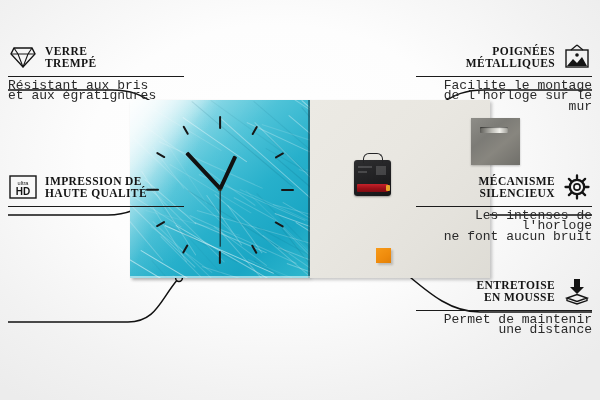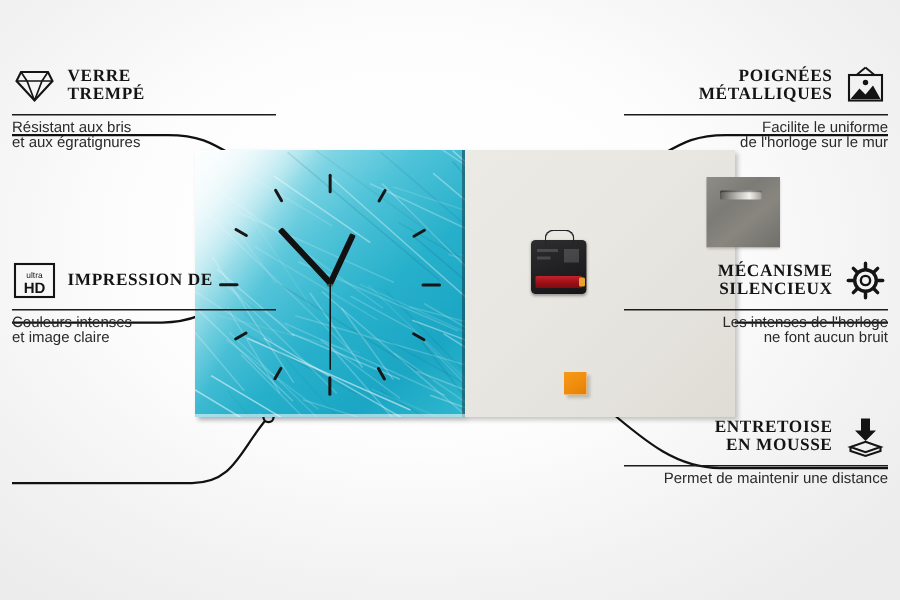--- a/index.html
+++ b/index.html
@@ -30,22 +30,22 @@
     font-family:"Liberation Serif", serif;
     font-weight:bold;
     font-size:11.5px;
     line-height:12.5px;
     letter-spacing:.4px;
     color:#141414;
     text-transform:uppercase;
   }
   .rule{height:1px;background:#1b1b1b;margin:4px 0 4px 0;}
   .fdesc{
-    font-family:Liberation Sans, sans-serif;
-    font-size:10px;
+    font-family:Liberation Mono, monospace;
+    font-size:13px;
     line-height:10.4px;
     color:#2a2a2a;
   }
 
   
   #product{position:absolute;left:130px;top:100px;width:360px;height:178px;}
 
   .panel{position:absolute;top:0;height:178px;}
 
   
@@ -285,27 +285,24 @@
     <div class="fhead">
       <span class="ficon">
         <svg width="30" height="26" viewBox="0 0 30 26">
           <rect x="2" y="2" width="26" height="22" fill="none" stroke="#141414" stroke-width="1.4"></rect>
           <text x="15" y="11" font-family="Liberation Sans, sans-serif" font-size="5.6" text-anchor="middle" fill="#141414">ultra</text>
           <text x="15" y="21" font-family="Liberation Sans, sans-serif" font-size="10" font-weight="bold" text-anchor="middle" fill="#141414">HD</text>
         </svg>
       </span>
       <span class="ftitle">
         <span>IMPRESSION DE</span><br>
-      </span>
-    </div>
-    <div class="rule"></div>
-    <div class="fdesc">
-      <span>Couleurs intenses</span><br>
-      <span>et image claire</span>
-    </div>
+        <span>HAUTE QUALITÉ</span>
+      </span>
+    </div>
+    <div class="rule"></div>
   </div>
 
 
   <div class="feat right" style="top:42px">
     <div class="fhead">
       <span class="ficon">
         <svg width="30" height="26" viewBox="0 0 30 26">
           <path d="M15,1 L21,6" stroke="#141414" stroke-width="1.2" fill="none"></path>
           <path d="M9,6 L15,1" stroke="#141414" stroke-width="1.2" fill="none"></path>
           <rect x="4" y="6" width="22" height="17" fill="none" stroke="#141414" stroke-width="1.4"></rect>
@@ -313,21 +310,21 @@
           <path d="M5,22 L11,15 L15,19 L20,13 L25,22 Z" fill="#141414"></path>
         </svg>
       </span>
       <span class="ftitle">
         <span>POIGNÉES</span><br>
         <span>MÉTALLIQUES</span>
       </span>
     </div>
     <div class="rule"></div>
     <div class="fdesc">
-      <span>Facilite le uniforme</span><br>
+      <span>Facilite le montage</span><br>
       <span>de l'horloge sur le mur</span>
     </div>
   </div>
 
   <div class="feat right" style="top:172px">
     <div class="fhead">
       <span class="ficon">
         <svg width="28" height="28" viewBox="0 0 28 28">
           <g stroke="#141414" stroke-width="2.3" fill="none" stroke-linecap="round">
             <path d="M14,2.5 v3.3 M14,22.2 v3.3 M2.5,14 h3.3 M22.2,14 h3.3

